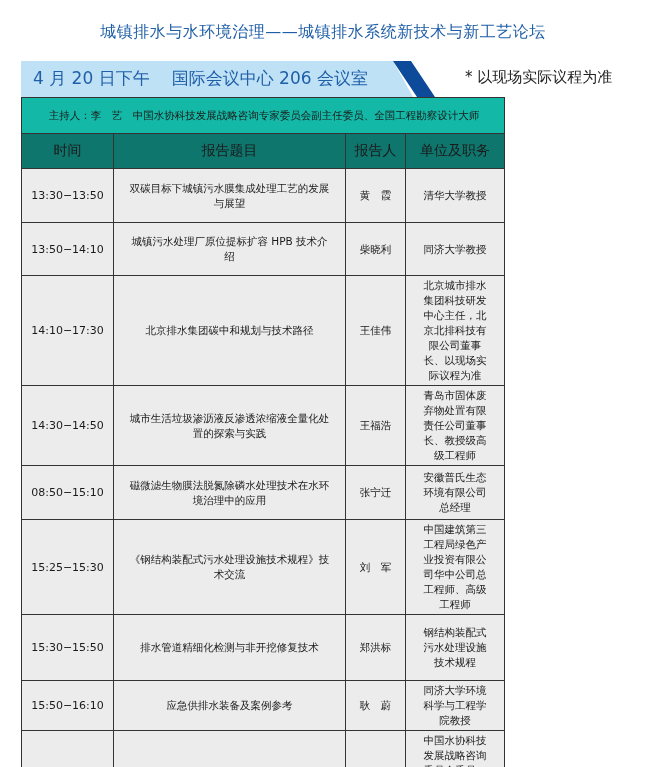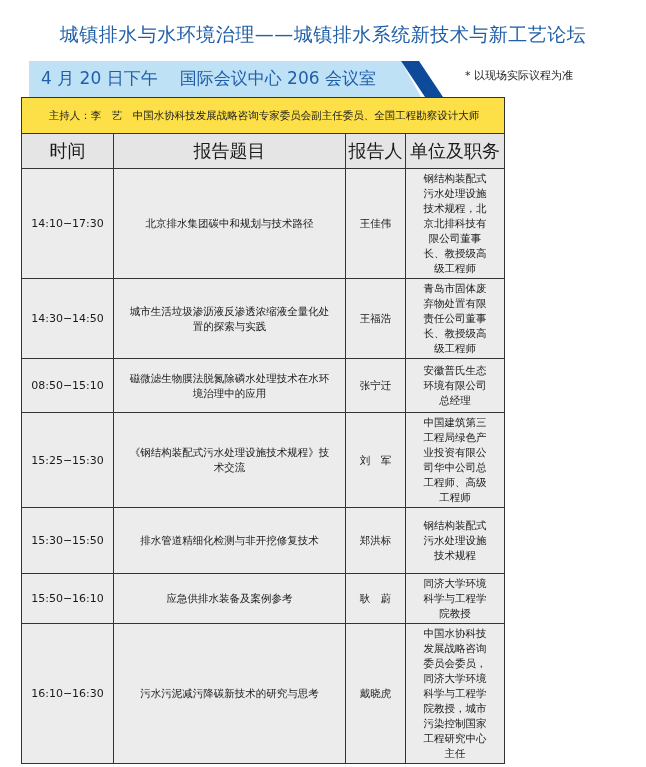--- a/index.html
+++ b/index.html
@@ -1,59 +1,59 @@
 <!DOCTYPE html>
 <html><head>
 <meta charset="utf-8">
 <style>
   * { box-sizing: border-box; margin: 0; padding: 0; }
   html, body { width: 646px; height: 767px; background: #ffffff; overflow: hidden; }
   body { font-family: "DejaVu Sans", "Liberation Sans", sans-serif; position: relative; color: #1a1a1a; }
 
   .title {
     position: absolute; left: 0; top: 22px; width: 646px; text-align: center;
-    font-size: 19px; color: #1f5fa8; letter-spacing: 0.5px; white-space: nowrap;
+    font-size: 16px; color: #1f5fa8; letter-spacing: 0.5px; white-space: nowrap;
   }
 
   .band {
-    position: absolute; left: 29px; top: 61px; width: 482px; height: 36px;
+    position: absolute; left: 21px; top: 61px; width: 482px; height: 36px;
   }
   .band-fill {
     position: absolute; left: 0; top: 0; height: 36px; width: 392px;
     background: #bfe1f6;
     clip-path: polygon(0 0, 372px 0, 392px 36px, 0 36px);
   }
   .band-stripe {
     position: absolute; left: 368px; top: 0; width: 50px; height: 36px;
     background: #0d4a99;
     clip-path: polygon(4px 0, 22px 0, 46px 36px, 28px 36px);
   }
   .band-text {
     position: absolute; left: 12px; top: 6px; font-size: 17px; color: #1f5fa8; white-space: nowrap;
   }
   .band-text .venue { margin-left: 22px; }
   .band-note {
-    position: absolute; left: 465px; top: 68px; font-size: 11px; color: #222; white-space: nowrap;
+    position: absolute; left: 465px; top: 68px; font-size: 15px; color: #222; white-space: nowrap;
   }
 
   table.agenda {
     position: absolute; left: 21px; top: 97px; width: 483px;
     border-collapse: collapse; table-layout: fixed;
   }
   table.agenda td, table.agenda th {
     border: 1.3px solid #333;
     text-align: center; vertical-align: middle;
     font-weight: normal;
   }
   .host-row td {
-    background: #fde047; height: 36px; text-align: left; padding-left: 2px;
+    background: #14b8a6; height: 36px; text-align: left; padding-left: 2px;
     font-size: 10.5px; white-space: nowrap;
   }
   .head-row th {
-    background: #e5e5e5; height: 35px; font-size: 18px;
+    background: #0f766e; height: 35px; font-size: 14px;
   }
   .body-row td {
     background: #ececec; font-size: 10.5px; line-height: 15px; padding: 2px 6px;
   }
   .body-row td.time { font-size: 11px; }
   .body-row td.topic { padding: 2px 14px; }
   .body-row td.org { padding: 2px 14px; }
 </style>
 </head>
 <body>
@@ -79,25 +79,37 @@
   <tbody>
       <tr class="host-row">
     <td colspan="4">主持人：李　艺　中国水协科技发展战略咨询专家委员会副主任委员、全国工程勘察设计大师</td>
   </tr>
   <tr class="head-row">
     <th>时间</th>
     <th>报告题目</th>
     <th>报告人</th>
     <th>单位及职务</th>
   </tr>
+  <tr class="body-row" style="height:54px">
+    <td class="time">13:30−13:50</td>
+    <td class="topic">双碳目标下城镇污水膜集成处理工艺的发展与展望</td>
+    <td>黄　霞</td>
+    <td class="org">清华大学教授</td>
+  </tr>
+  <tr class="body-row" style="height:53px">
+    <td class="time">13:50−14:10</td>
+    <td class="topic">城镇污水处理厂原位提标扩容 HPB 技术介绍</td>
+    <td>柴晓利</td>
+    <td class="org">同济大学教授</td>
+  </tr>
   <tr class="body-row" style="height:66px">
     <td class="time">14:10−17:30</td>
     <td class="topic">北京排水集团碳中和规划与技术路径</td>
     <td>王佳伟</td>
-    <td class="org">钢结构装配式污水处理设施技术规程，北京北排科技有限公司董事长、教授级高级工程师</td>
+    <td class="org">北京城市排水集团科技研发中心主任，北京北排科技有限公司董事长、以现场实际议程为准</td>
   </tr>
   <tr class="body-row" style="height:52px">
     <td class="time">14:30−14:50</td>
     <td class="topic">城市生活垃圾渗沥液反渗透浓缩液全量化处置的探索与实践</td>
     <td>王福浩</td>
     <td class="org">青岛市固体废弃物处置有限责任公司董事长、教授级高级工程师</td>
   </tr>
   <tr class="body-row" style="height:54px">
     <td class="time">08:50−15:10</td>
     <td class="topic">磁微滤生物膜法脱氮除磷水处理技术在水环境治理中的应用</td>

